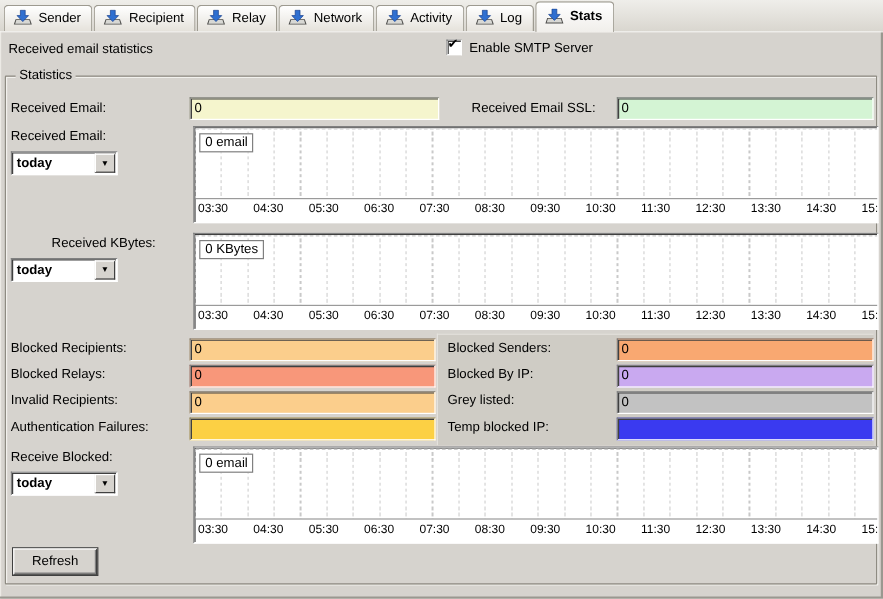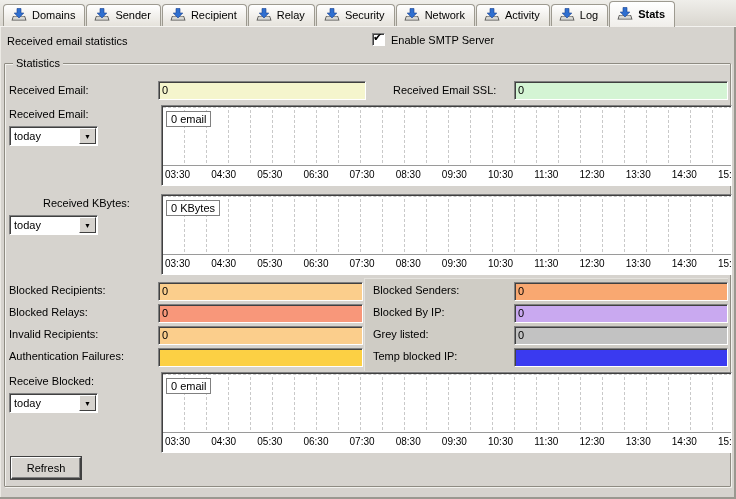--- a/index.html
+++ b/index.html
@@ -80,21 +80,21 @@
     display:flex;justify-content:space-between;
     font-size:10px;color:#000;
   }
   .tick{white-space:nowrap;}
   
   .combo{
     position:absolute;left:4px;width:89px;height:20px;background:#fff;
     border:1px solid;border-color:#808080 #fff #fff #808080;
     box-shadow:inset 1px 1px 0 #404040;
   }
-  .combo-value{position:absolute;left:4px;top:3px;}
+  .combo-value{position:absolute;left:4px;top:3px;font-weight:bold;}
   .combo-btn{
     position:absolute;right:1px;top:1px;width:17px;height:16px;
     background:#D6D3CE;border:1px solid;border-color:#fff #404040 #404040 #fff;
     display:flex;align-items:center;justify-content:center;
     font-size:7px;color:#000;
   }
   
   .subpanel{
     position:absolute;left:359px;top:214px;width:364px;height:93px;
     background:#cfccc5;border-left:1px solid #e4e2dd;border-top:1px solid #e4e2dd;
@@ -114,30 +114,20 @@
 
   <div class="tabbar">
     <div class="tab">
       <span class="tab-icon">
         <svg viewBox="0 0 16 13" width="16" height="13">
             <path fill="#4a4a48" d="M2 8 L14 8 L15.5 12.5 L0.5 12.5 Z"></path>
             <path fill="#d8d8d4" d="M2.6 8.6 L13.4 8.6 L14.4 11.7 L1.6 11.7 Z"></path>
             <path fill="#2f6fd0" stroke="#17408e" stroke-width="0.6" d="M6 0.5 h4 v4.5 h2.8 L8 10 L3.2 5 H6 Z"></path>
           </svg>
       </span>
-      <span class="tab-label">Domains</span>
-    </div>
-    <div class="tab">
-      <span class="tab-icon">
-        <svg viewBox="0 0 16 13" width="16" height="13">
-            <path fill="#4a4a48" d="M2 8 L14 8 L15.5 12.5 L0.5 12.5 Z"></path>
-            <path fill="#d8d8d4" d="M2.6 8.6 L13.4 8.6 L14.4 11.7 L1.6 11.7 Z"></path>
-            <path fill="#2f6fd0" stroke="#17408e" stroke-width="0.6" d="M6 0.5 h4 v4.5 h2.8 L8 10 L3.2 5 H6 Z"></path>
-          </svg>
-      </span>
       <span class="tab-label">Sender</span>
     </div>
     <div class="tab">
       <span class="tab-icon">
         <svg viewBox="0 0 16 13" width="16" height="13">
             <path fill="#4a4a48" d="M2 8 L14 8 L15.5 12.5 L0.5 12.5 Z"></path>
             <path fill="#d8d8d4" d="M2.6 8.6 L13.4 8.6 L14.4 11.7 L1.6 11.7 Z"></path>
             <path fill="#2f6fd0" stroke="#17408e" stroke-width="0.6" d="M6 0.5 h4 v4.5 h2.8 L8 10 L3.2 5 H6 Z"></path>
           </svg>
       </span>
@@ -145,30 +135,20 @@
     </div>
     <div class="tab">
       <span class="tab-icon">
         <svg viewBox="0 0 16 13" width="16" height="13">
             <path fill="#4a4a48" d="M2 8 L14 8 L15.5 12.5 L0.5 12.5 Z"></path>
             <path fill="#d8d8d4" d="M2.6 8.6 L13.4 8.6 L14.4 11.7 L1.6 11.7 Z"></path>
             <path fill="#2f6fd0" stroke="#17408e" stroke-width="0.6" d="M6 0.5 h4 v4.5 h2.8 L8 10 L3.2 5 H6 Z"></path>
           </svg>
       </span>
       <span class="tab-label">Relay</span>
-    </div>
-    <div class="tab">
-      <span class="tab-icon">
-        <svg viewBox="0 0 16 13" width="16" height="13">
-            <path fill="#4a4a48" d="M2 8 L14 8 L15.5 12.5 L0.5 12.5 Z"></path>
-            <path fill="#d8d8d4" d="M2.6 8.6 L13.4 8.6 L14.4 11.7 L1.6 11.7 Z"></path>
-            <path fill="#2f6fd0" stroke="#17408e" stroke-width="0.6" d="M6 0.5 h4 v4.5 h2.8 L8 10 L3.2 5 H6 Z"></path>
-          </svg>
-      </span>
-      <span class="tab-label">Security</span>
     </div>
     <div class="tab">
       <span class="tab-icon">
         <svg viewBox="0 0 16 13" width="16" height="13">
             <path fill="#4a4a48" d="M2 8 L14 8 L15.5 12.5 L0.5 12.5 Z"></path>
             <path fill="#d8d8d4" d="M2.6 8.6 L13.4 8.6 L14.4 11.7 L1.6 11.7 Z"></path>
             <path fill="#2f6fd0" stroke="#17408e" stroke-width="0.6" d="M6 0.5 h4 v4.5 h2.8 L8 10 L3.2 5 H6 Z"></path>
           </svg>
       </span>
       <span class="tab-label">Network</span>

